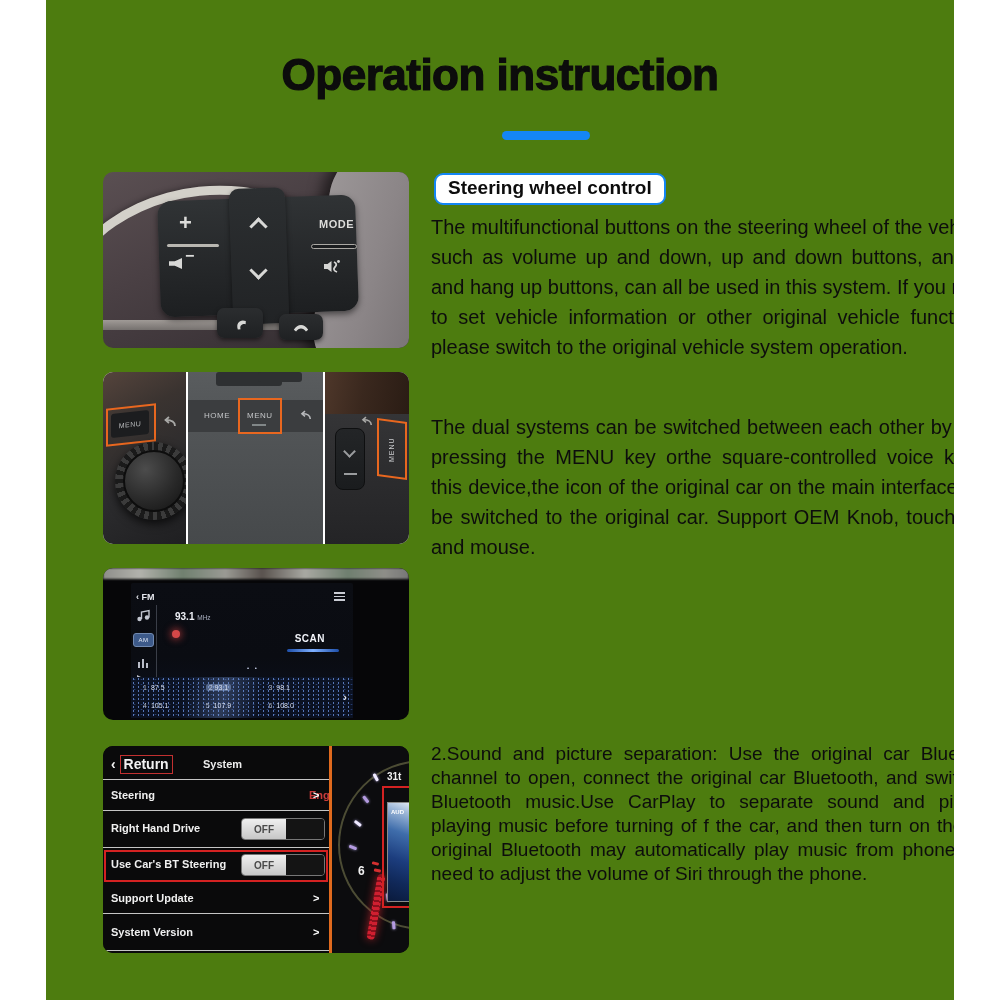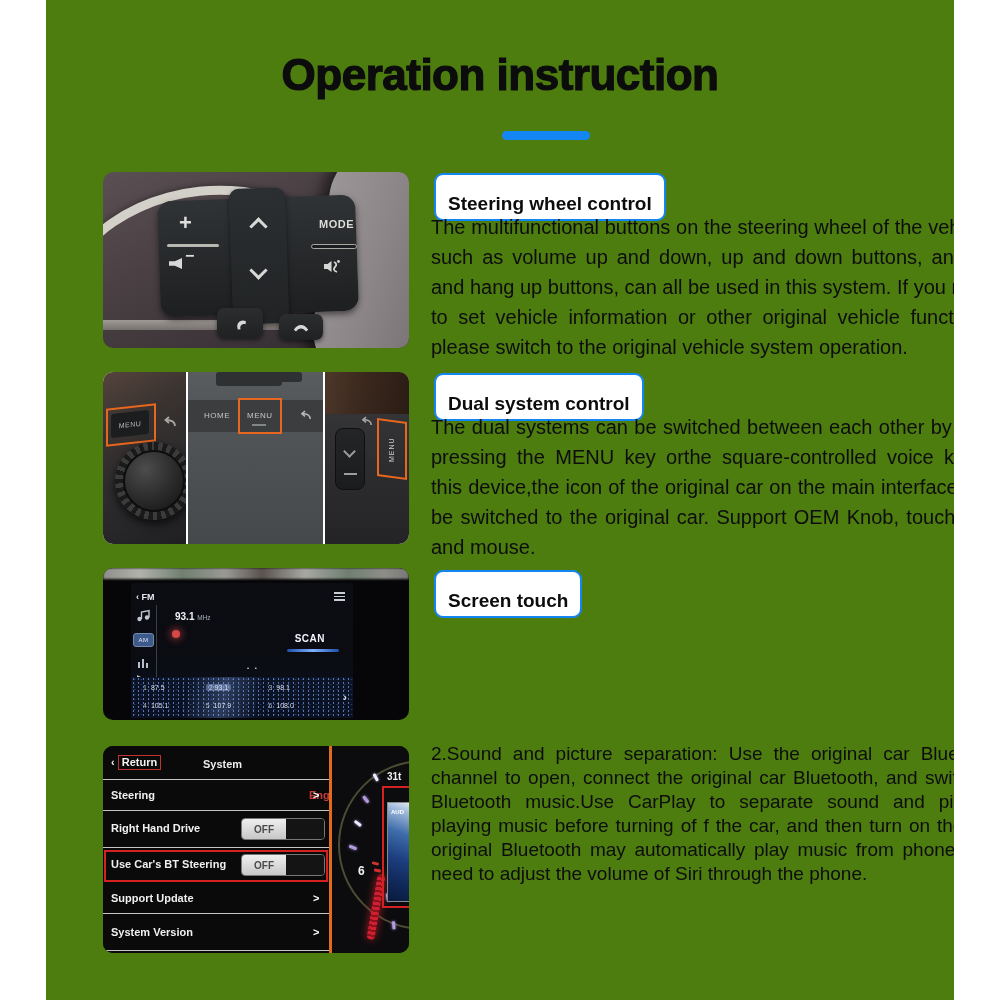--- a/index.html
+++ b/index.html
@@ -19,21 +19,21 @@
   }
   .title-underline {
     left:456px; top:131px; width:88px; height:9px; border-radius:5px;
     background:#1486f4;
   }
 
   
   .badge {
     display:inline-block; background:#fff;
     border:2.5px solid #1486f4; border-radius:9px;
-    padding:18px 12px 4px; font-size:19px; font-weight:700; color:#0c0c0c;
+    padding:2px 12px 4px; font-size:19px; font-weight:700; color:#0c0c0c;
   }
   .s-body { font-size:20px; line-height:30px; text-align:justify; color:#0d0d0d; }
   .s-body-nojust { font-size:19.5px; line-height:27px; color:#0d0d0d; }
   .s4-p { font-size:19px; line-height:24px; text-align:justify; color:#0d0d0d; }
   .s4-p1 { letter-spacing:-0.4px; }
 
   
   .photo { left:57px; width:306px; border-radius:10px; overflow:hidden; }
 
   
@@ -132,21 +132,21 @@
     background-size:auto,5px 4px,7px 5px,auto; }
   .r-prow { position:absolute; left:12px; right:20px; display:flex; gap:0; }
   .r-pitem { width:33%; color:#d7dff2; font-size:7px; display:flex; gap:4px; }
   .r-pitem .pn { opacity:.8; }
   .r-hl { background:rgba(150,178,225,.45); border-radius:2px; padding:0 3px; }
   .r-next { position:absolute; right:6px; top:14px; color:#e8ecf6; font-size:11px; font-weight:700; }
 
   
   .ph-settings { top:746px; height:207px; background:#09090a; }
   .set-menu { position:absolute; left:0; top:0; width:226px; height:207px; background:#0a0a0b; }
-  .set-header { position:absolute; left:8px; top:10px; color:#f2f2f2; font-size:11px; font-weight:700; }
+  .set-header { position:absolute; left:8px; top:10px; color:#f2f2f2; font-size:14px; font-weight:700; }
   .ret-box { border:1px solid #c23030; padding:0 3px 1px; }
   .set-sys { position:absolute; left:100px; top:12px; color:#ededed; font-size:11px; font-weight:700; }
   .set-div { position:absolute; left:0; width:226px; height:1px; background:#e6e6e6; opacity:.85; }
   .set-row-label { position:absolute; left:8px; color:#f0f0f0; font-size:11px; font-weight:700; }
   .set-chev { position:absolute; left:210px; color:#fff; font-size:11px; font-weight:700; }
   .set-val { position:absolute; left:158px; color:#c83b3b; font-size:11px; font-weight:700;padding-left:48px; }
   .toggle { position:absolute; left:138px; width:84px; height:22px; border-radius:4px;
     overflow:hidden; border:1px solid #777; display:flex; }
   .toggle .t-off { width:44px; background:linear-gradient(180deg,#efefef,#c7c7c7);
     color:#4a4a4a; font-size:10px; font-weight:700; display:flex; align-items:center; justify-content:center; }
@@ -259,23 +259,20 @@
       </svg>
       <div class="cp3-rocker">
         <span class="chev chev-dn" style="left:9px;top:18px;width:9px;height:9px;border-width:2.5px;border-color:#9a9c9e;"></span>
         <div style="position:absolute;left:8px;top:44px;width:13px;height:2px;background:#9a9c9e;"></div>
       </div>
       <div class="vmenu">MENU</div>
       <div class="orange-box" style="right:2px;top:48px;width:30px;height:58px;transform:skewY(8deg);"></div>
     </div>
   </div>
 
-  <div class="abs" style="left:388px;top:373px;">
-    <span class="badge">Dual system control</span>
-  </div>
   <div class="abs s-body" style="left:385px;top:412px;width:565px;">The dual systems can be switched between each other by long pressing the MENU key orthe square-controlled voice key.In this device,the icon of the original car on the main interface can be switched to the original car. Support OEM Knob, touch pad and mouse.</div>
 
   <div class="abs photo ph-radio">
     <div class="radio-topstrip"></div>
     <div class="radio-screen">
       <span class="r-fm"><span>‹</span> <span>FM</span></span>
       <span class="r-menu-icon">
           <i></i>
           <i></i>
           <i></i>
@@ -328,23 +325,20 @@
           <span class="r-pitem">
               <span class="pn">6</span>
               <span>108.0</span>
             </span>
         </div>
         <span class="r-next">›</span>
       </div>
     </div>
   </div>
 
-  <div class="abs" style="left:388px;top:570px;">
-    <span class="badge">Screen touch</span>
-  </div>
 
   <div class="abs photo ph-settings">
     <div class="set-menu">
       <span class="set-header"><span>‹</span> <span class="ret-box">Return</span></span>
       <span class="set-sys">System</span>
       <div class="set-div" style="top:33px;"></div>
 
       <span class="set-row-label" style="top:43px;">Steering</span>
       <span class="set-val" style="top:43px;">English</span>
       <span class="set-chev" style="top:43px;">&gt;</span>

